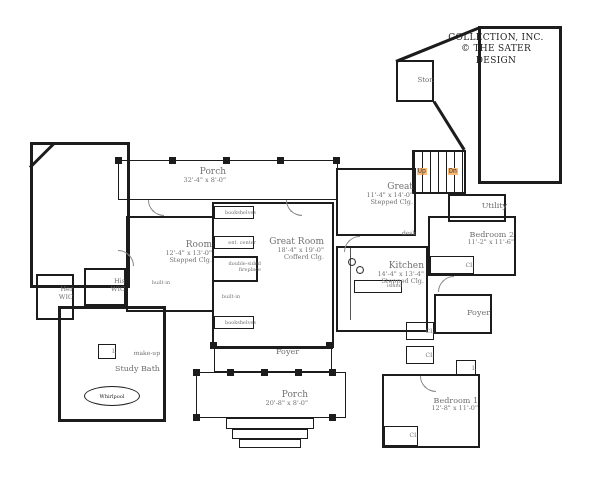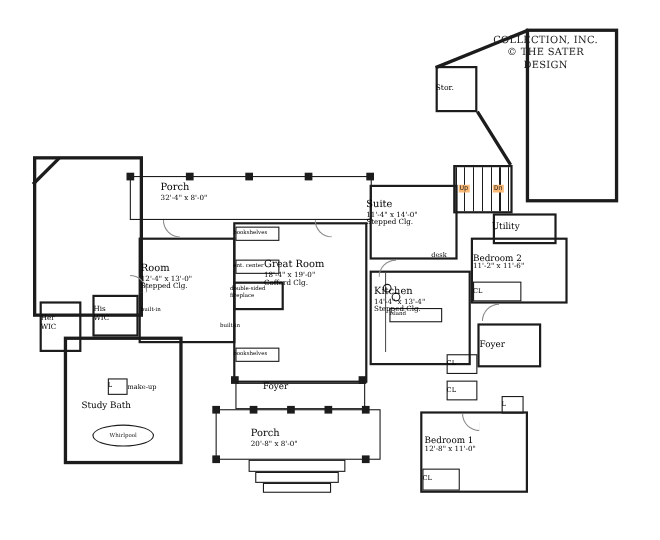--- a/index.html
+++ b/index.html
@@ -3,21 +3,21 @@
 <meta charset="utf-8">
 <style>
   * { box-sizing: border-box; }
   html,body { margin:0; padding:0; background:#fff; }
   .plan {
     position:relative; width:600px; height:491px; background:#ffffff;
     font-family:"DejaVu Serif", serif; color:#1c1c1c; overflow:hidden;
   }
   .r { position:absolute; border:2px solid #1c1c1c; background:transparent; }
   .b1 { border-width:1px; } .b15 { border-width:1.5px; } .b3 { border-width:3px; }
-  .lbl { position:absolute; text-align:left; line-height:1.18; color:#000000; }
+  .lbl { position:absolute; text-align:right; line-height:1.18; color:#737373; }
   .nm  { font-size:9px; }
   .nm8 { font-size:8px; }
   .dim { font-size:6.5px; }
   .sm  { font-size:6px; }
   .xs  { font-size:5px; letter-spacing:0; }
   .col { position:absolute; width:7px; height:7px; background:#1c1c1c; }
   .diag { position:absolute; height:3px; background:#1c1c1c; transform-origin:0 50%; }
   .thinline { position:absolute; background:#555; }
   .stairs { background:repeating-linear-gradient(90deg,#1c1c1c 0 1px,transparent 1px 8px); }
   .chip { position:absolute; background:#fdba74; padding:0 1px; font-size:6.5px; line-height:1.1;font-family:Liberation Mono, monospace; }
@@ -107,21 +107,21 @@
     <div class="dim" style="font-size:7px">Stor.</div>
   </div>
 
   <div class="lbl" style="left:146px;top:166px;width:80px">
     <div class="nm">Porch</div>
     <div class="dim">32'-4" x 8'-0"</div>
   </div>
 
 
   <div class="lbl" style="left:333px;top:181px;width:80px">
-    <div class="nm">Suite</div>
+    <div class="nm">Great</div>
     <div class="dim">11'-4" x 14'-0"</div>
     <div class="dim">Stepped Clg.</div>
   </div>
 
   <div class="chip" style="left:417px;top:168px">Up</div>
   <div class="chip" style="left:448px;top:168px">Dn</div>
 
   <div class="lbl" style="left:447px;top:201px;width:60px">
     <div class="nm8">Utility</div>
   </div>

